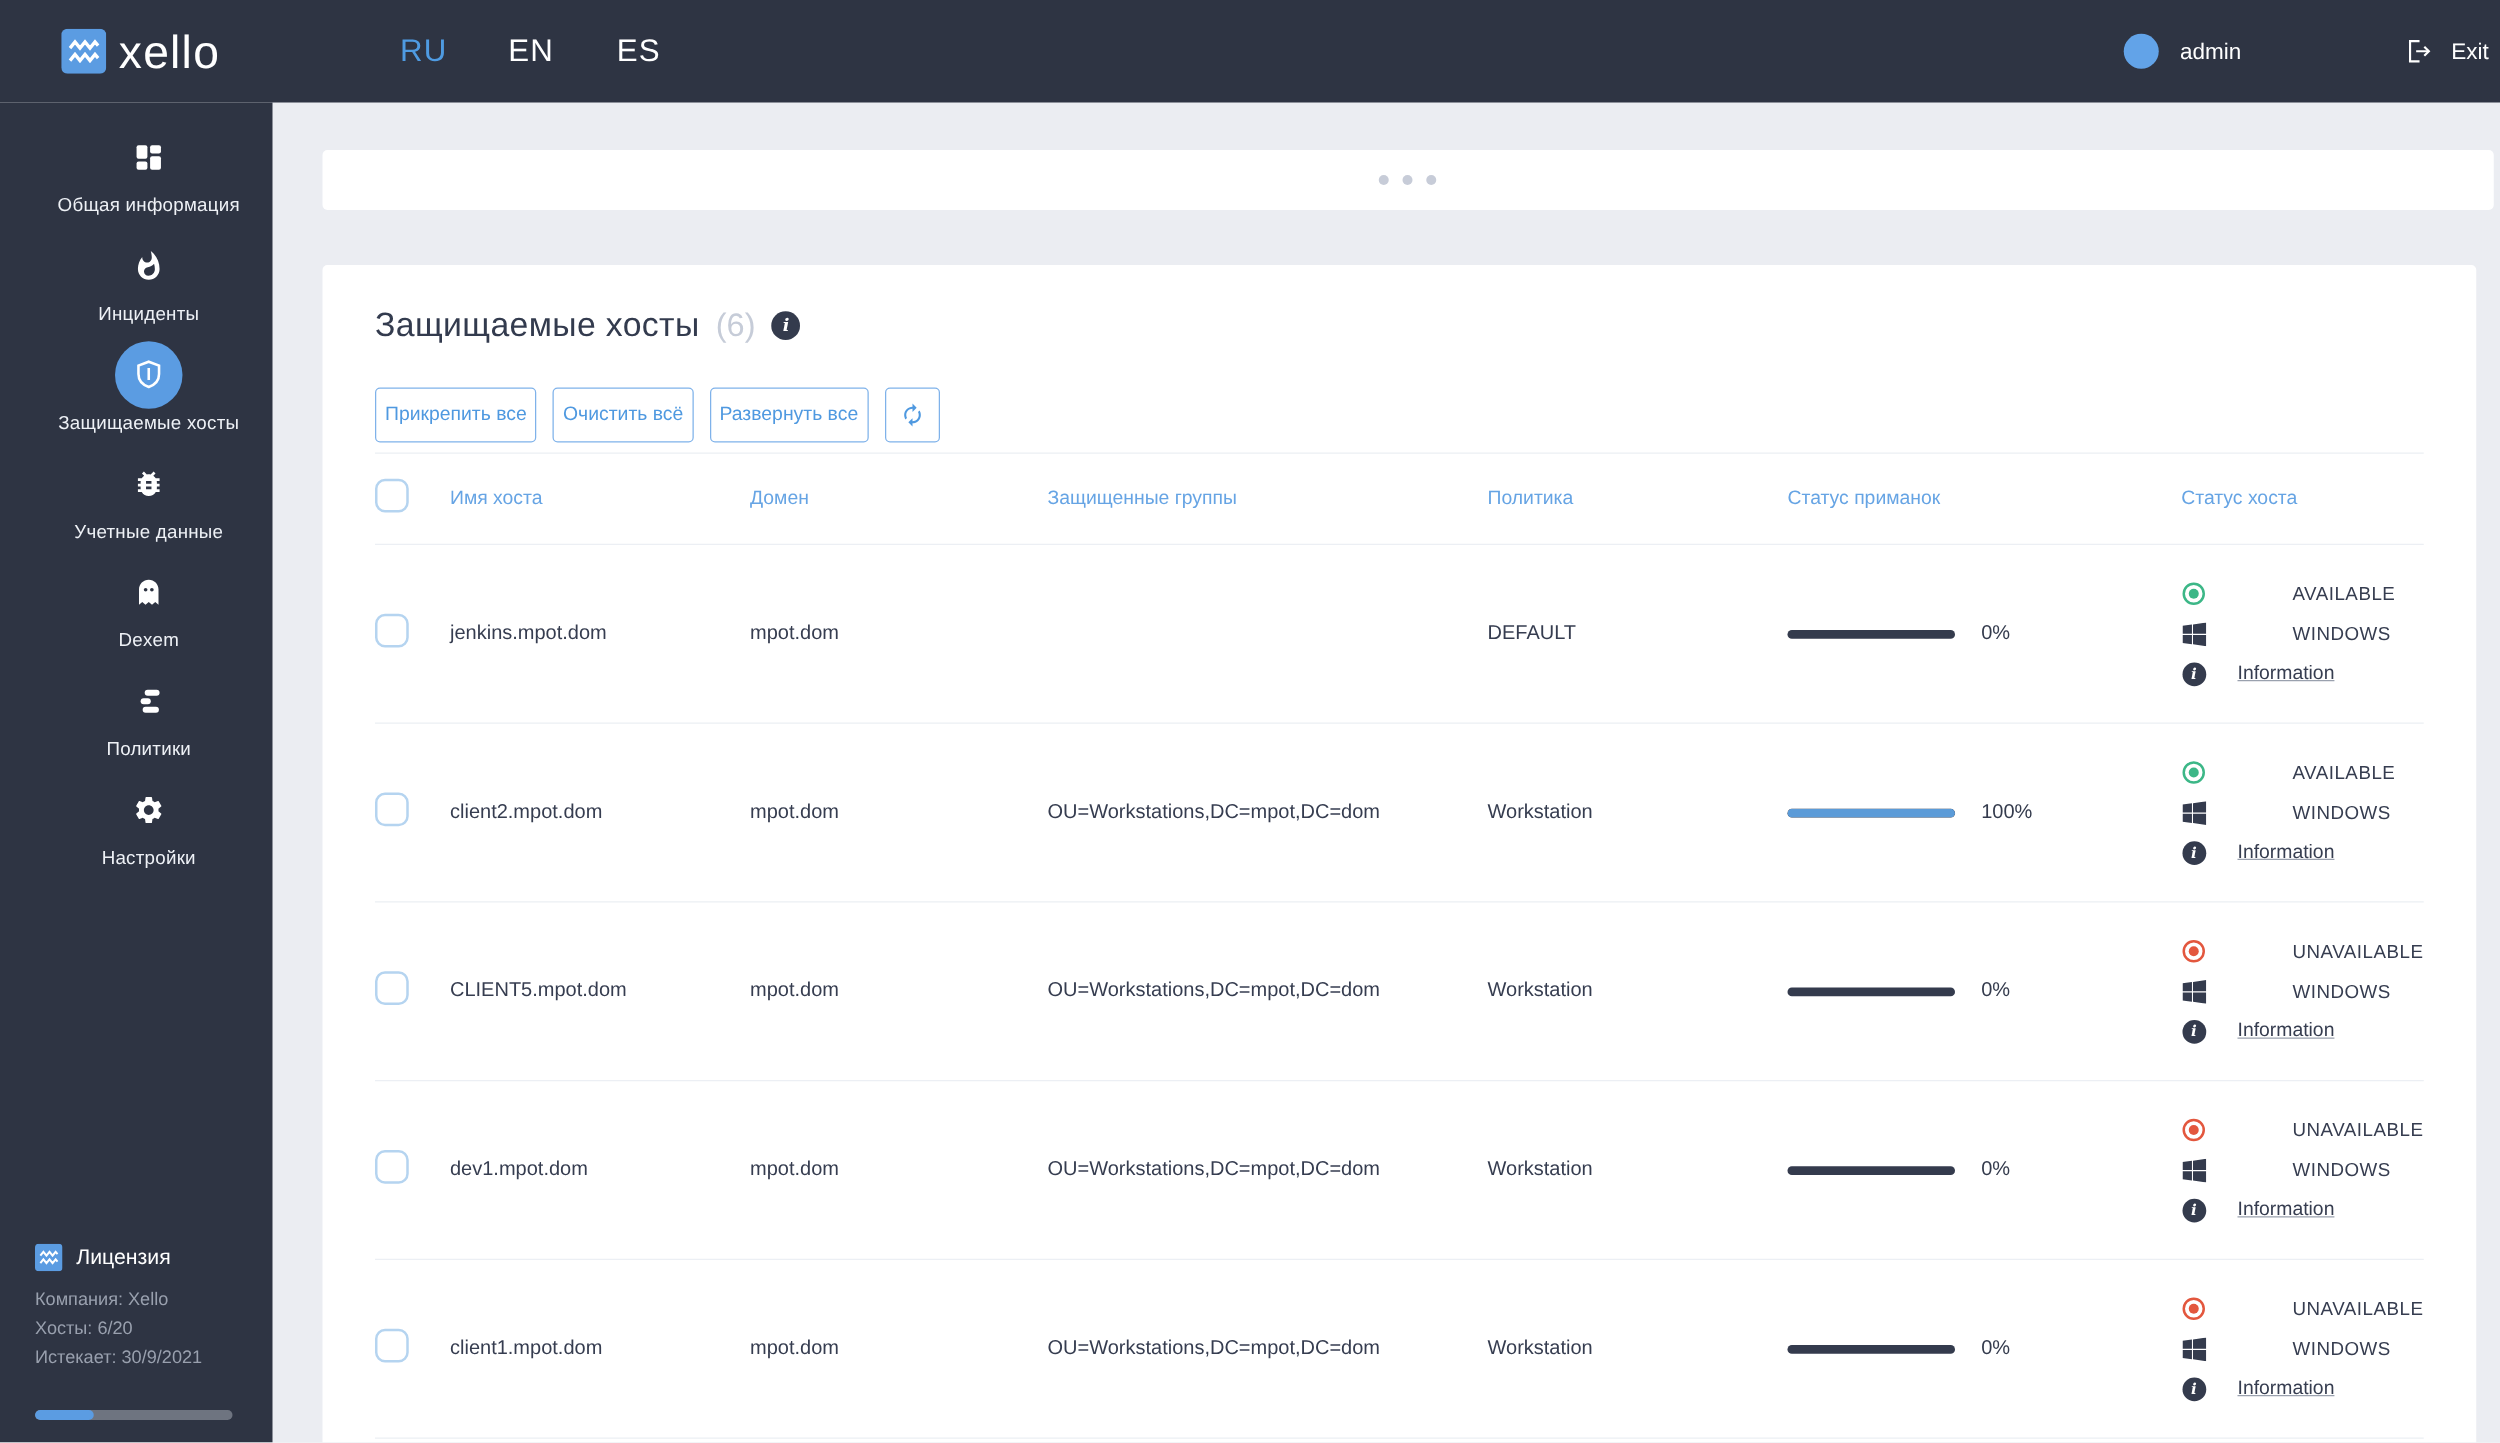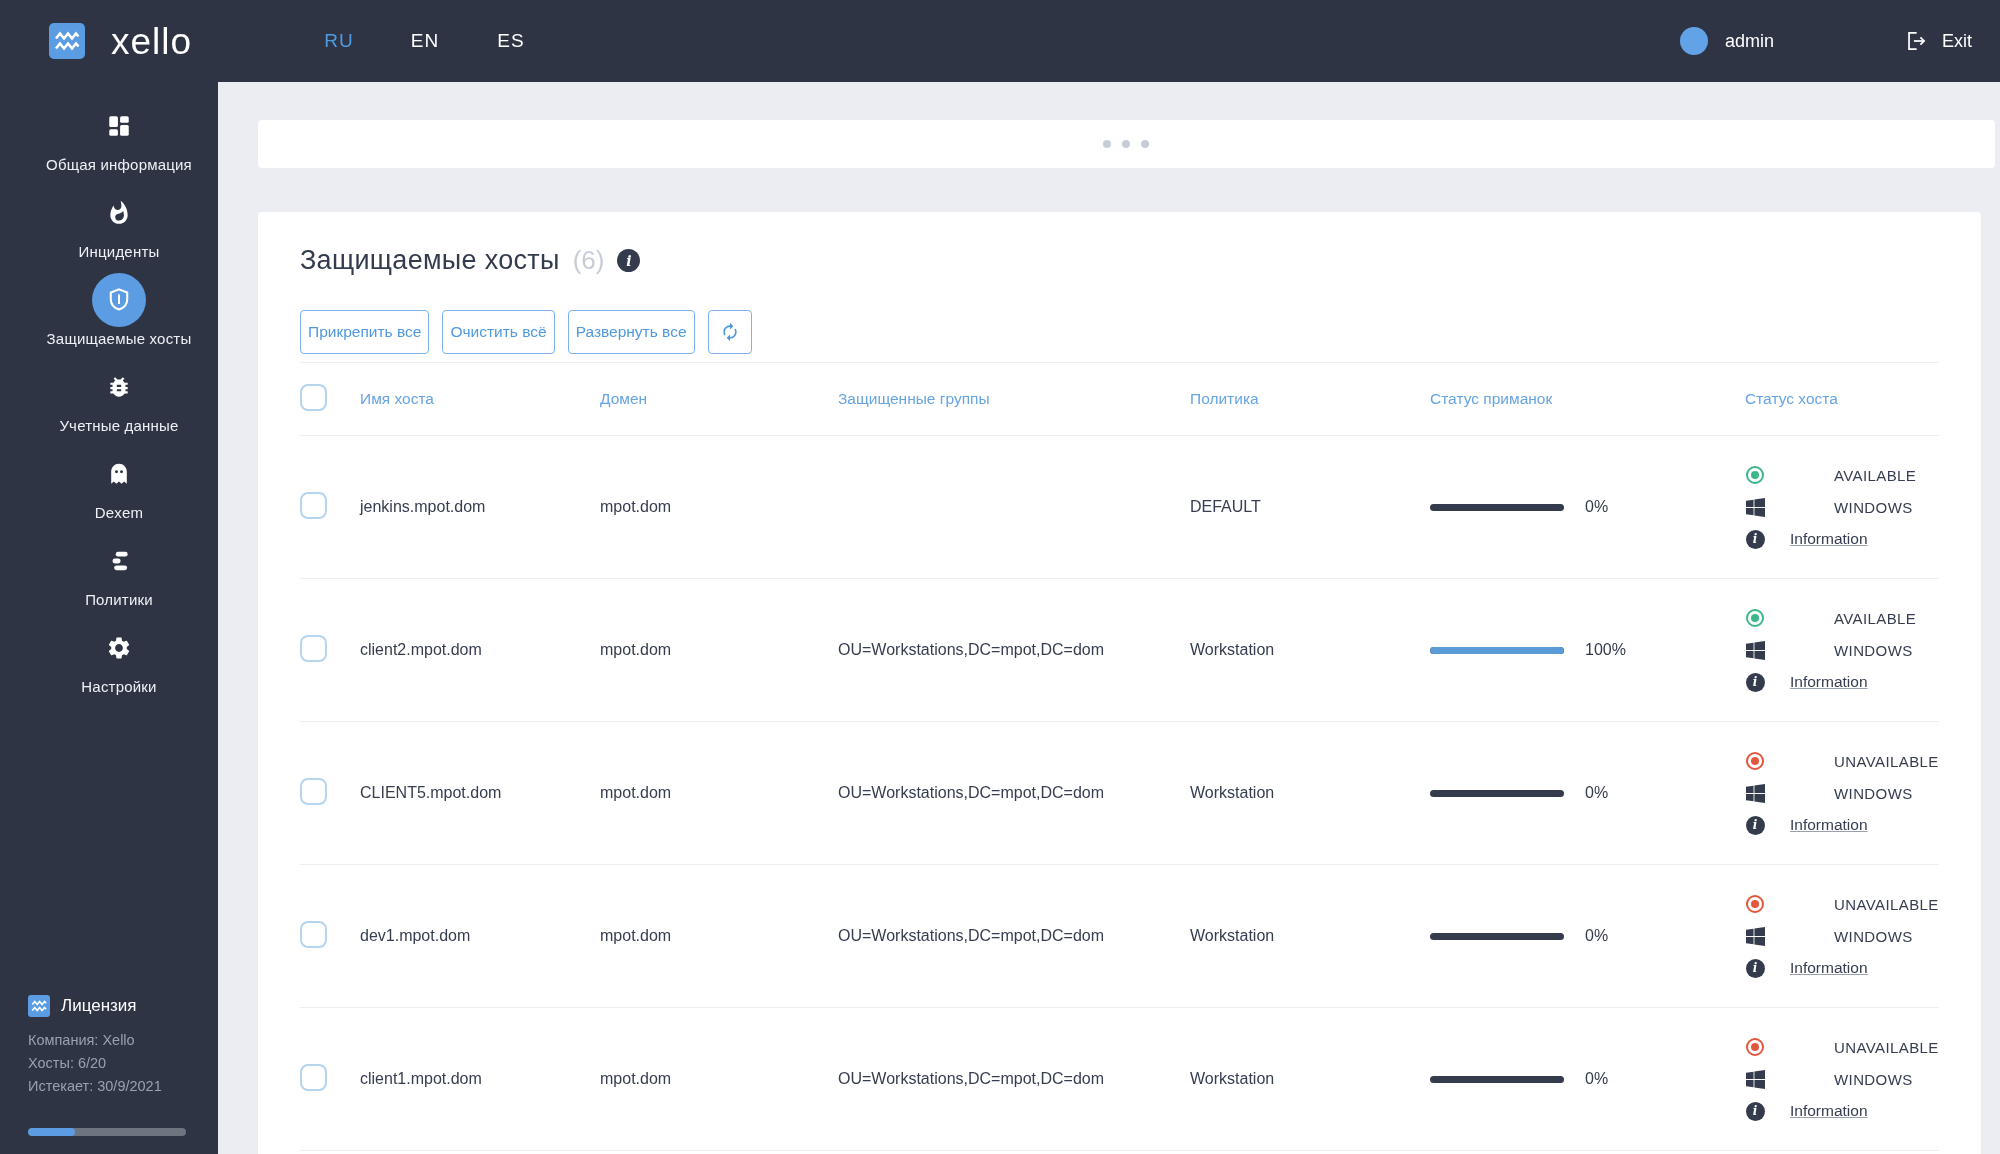--- a/index.html
+++ b/index.html
@@ -1,27 +1,27 @@
 <!DOCTYPE html>
 <html><head>
 <meta charset="utf-8">
 <style>
   * { box-sizing: border-box; margin: 0; padding: 0; }
   html,body { width:2000px; height:1154px; overflow:hidden;
     font-family:"Liberation Sans","DejaVu Sans",sans-serif; background:#ebedf2; }
 
   
   .topbar { position:relative; height:82px; background:#2e3443; display:flex; align-items:center; }
-  .brand { display:flex; align-items:center; gap:26px; margin-left:49px; }
+  .brand { display:flex; align-items:center; gap:10px; margin-left:49px; }
   .brand-mark { width:36px; height:36px; display:block; }
   .brand-name { color:#fff; font-size:37px; font-weight:300; letter-spacing:1px; line-height:1; }
   .langs { position:absolute; left:318px; display:flex; gap:44px; }
-  .lang { width:42px; text-align:center; color:#ffffff; font-size:19px; letter-spacing:1px; cursor:pointer; }
+  .lang { width:42px; text-align:center; color:#ffffff; font-size:25px; letter-spacing:1px; cursor:pointer; }
   .lang.active { color:#4f9be2; }
-  .topbar-right { position:absolute; right:28px; display:flex; align-items:center; }
+  .topbar-right { position:absolute; right:9px; display:flex; align-items:center; }
   .avatar { width:28px; height:28px; border-radius:50%; background:#62a3e8; }
   .username { color:#fff; font-size:18px; font-weight:300; margin-left:17px; }
   .exit-group { display:flex; align-items:center; margin-left:128px; cursor:pointer; }
   .exit-group svg { width:26px; height:26px; }
   .exit-label { color:#fff; font-size:18px; font-weight:300; margin-left:14px; }
 
   
   .shell { display:flex; height:1072px; }
 
   

